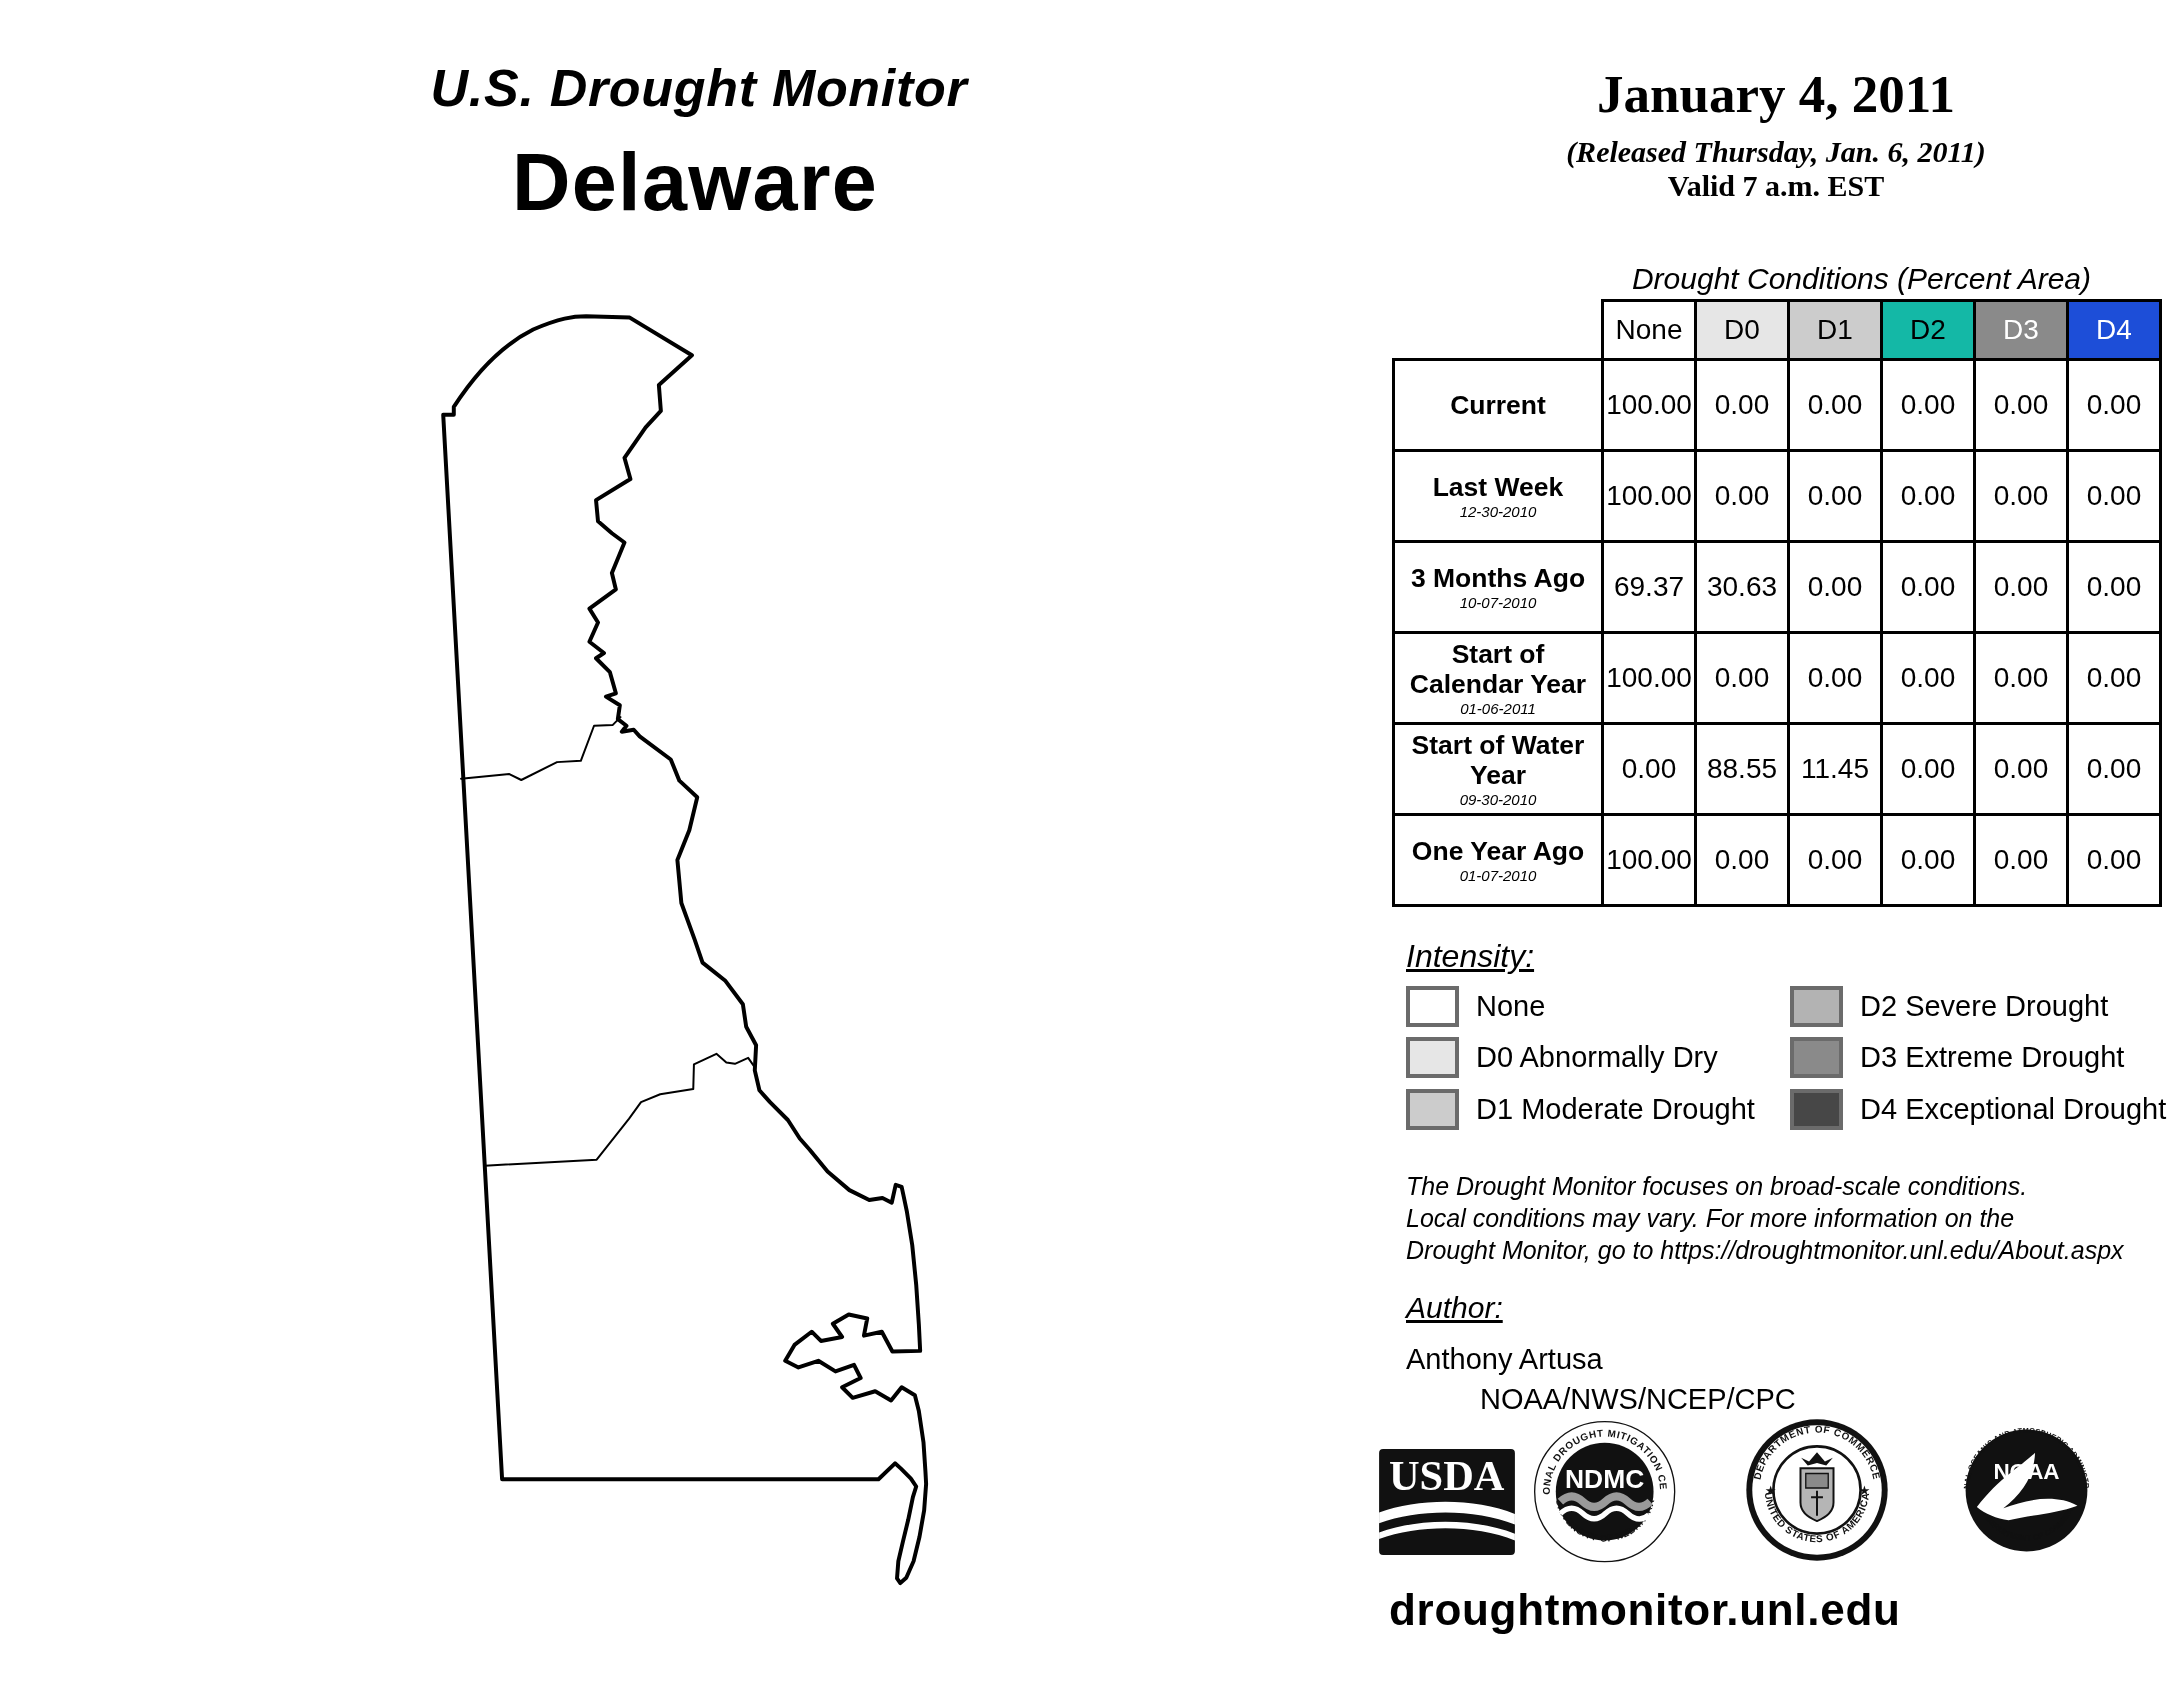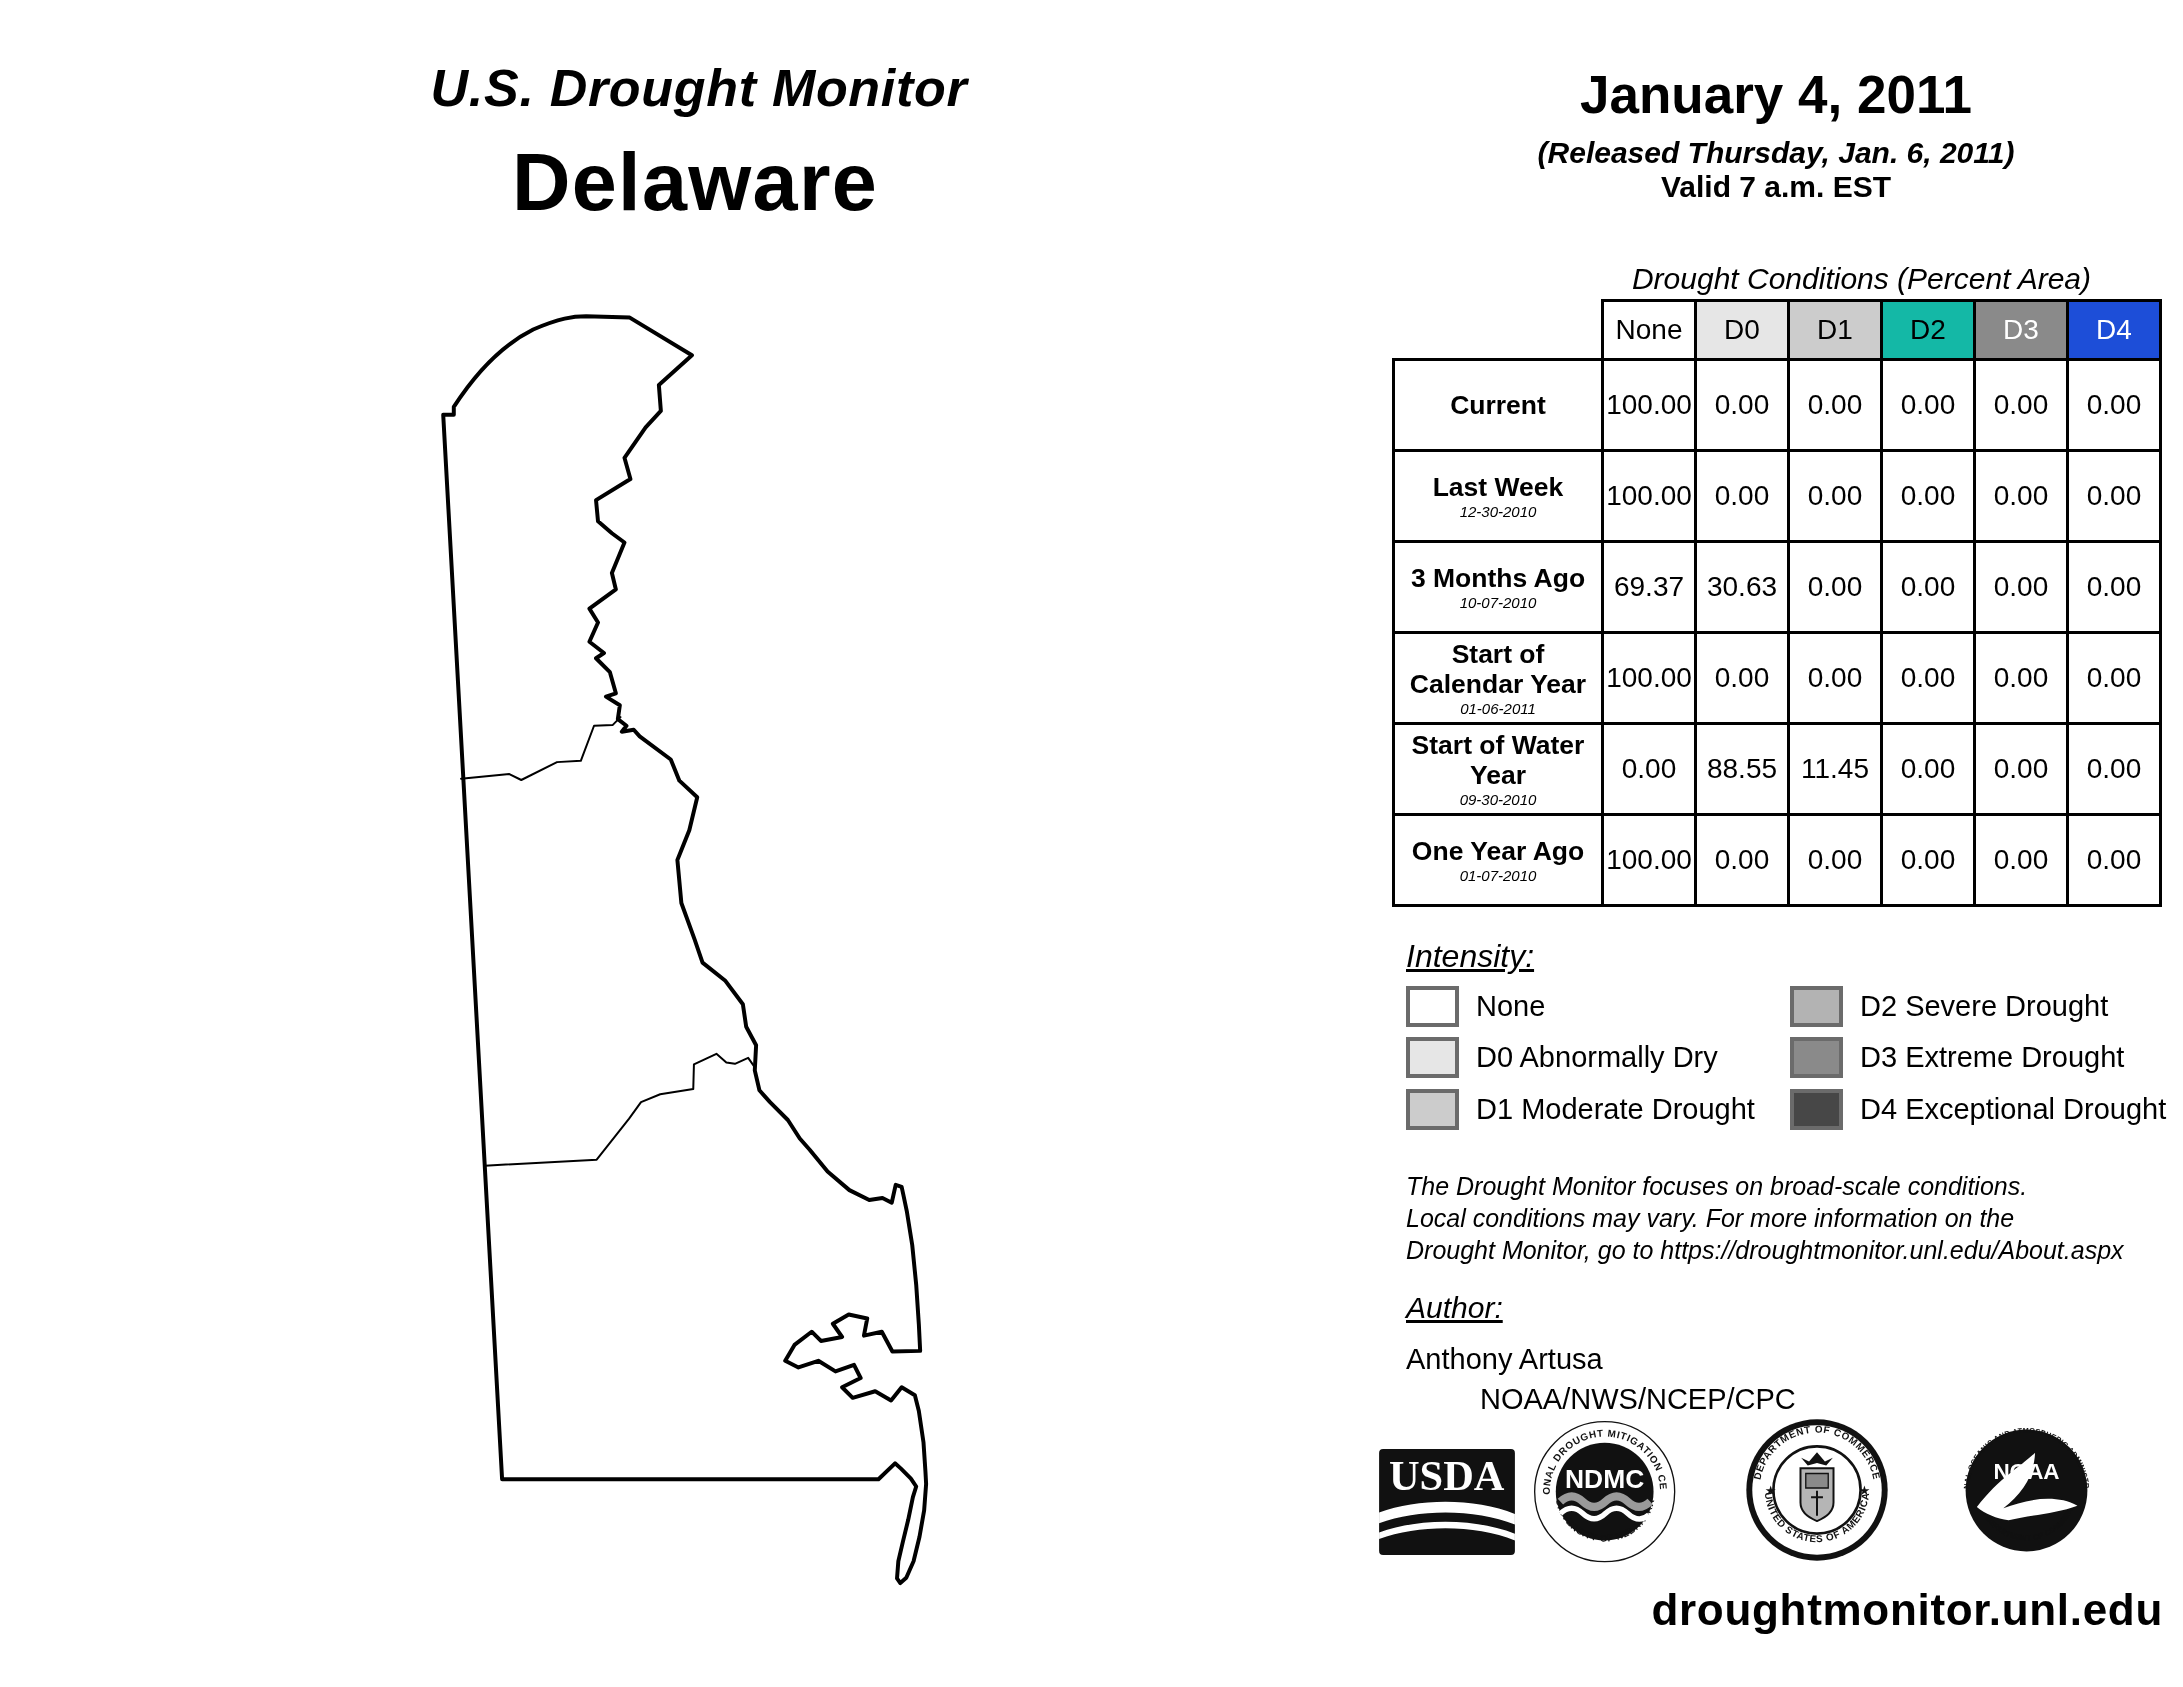--- a/index.html
+++ b/index.html
@@ -9,21 +9,21 @@
   }
   .abs{position:absolute;}
 
   
   #main-title{left:282px;top:58px;width:834px;text-align:center;
     font-size:52px;font-weight:bold;font-style:italic;letter-spacing:0.7px;}
   #region-title{left:278px;top:136px;width:834px;text-align:center;
     font-size:81px;font-weight:bold;letter-spacing:1.3px;}
 
   
-  #date-block{left:1389px;top:64px;width:774px;text-align:center;}
+  #date-block{left:1389px;top:64px;width:774px;text-align:center;font-family:Liberation Serif, serif;}
   #date-line{font-size:53px;font-weight:bold;}
   #released-line{font-size:30px;font-weight:bold;font-style:italic;margin-top:10.6px;}
   #valid-line{font-size:30px;font-weight:bold;margin-top:0;}
 
   
   #table-title{left:1590px;top:262px;width:543px;text-align:center;
     font-size:30px;font-style:italic;}
   #dm-table{left:1392px;top:299px;border-collapse:collapse;table-layout:fixed;}
   #dm-table th,#dm-table td{border:3.3px solid #000;padding:0;text-align:center;vertical-align:middle;}
   #dm-table th{width:90px;height:56px;font-size:28px;font-weight:normal;}
@@ -41,21 +41,21 @@
   .swatch{width:53px;height:41px;border:4px solid #6b6b6b;box-sizing:border-box;flex:0 0 auto;}
   .legend-label{font-size:29px;margin-left:17px;white-space:nowrap;}
 
   
   #disclaimer{left:1406px;top:1170px;font-size:25px;font-style:italic;line-height:32px;width:781px;}
   #author-heading{left:1406px;top:1291px;font-size:30px;font-style:italic;text-decoration:underline;}
   #author-name{left:1406px;top:1343px;font-size:29px;}
   #author-org{left:1480px;top:1383px;font-size:29px;}
 
   
-  #footer-url{left:1389px;top:1585px;width:774px;text-align:right;
+  #footer-url{left:1389px;top:1585px;width:774px;text-align:left;
     font-size:44px;font-weight:bold;letter-spacing:0.7px;}
 
   
   #map-svg{left:0;top:0;}
 
   
   .logo{position:absolute;}
 </style>
 </head>
 <body>

